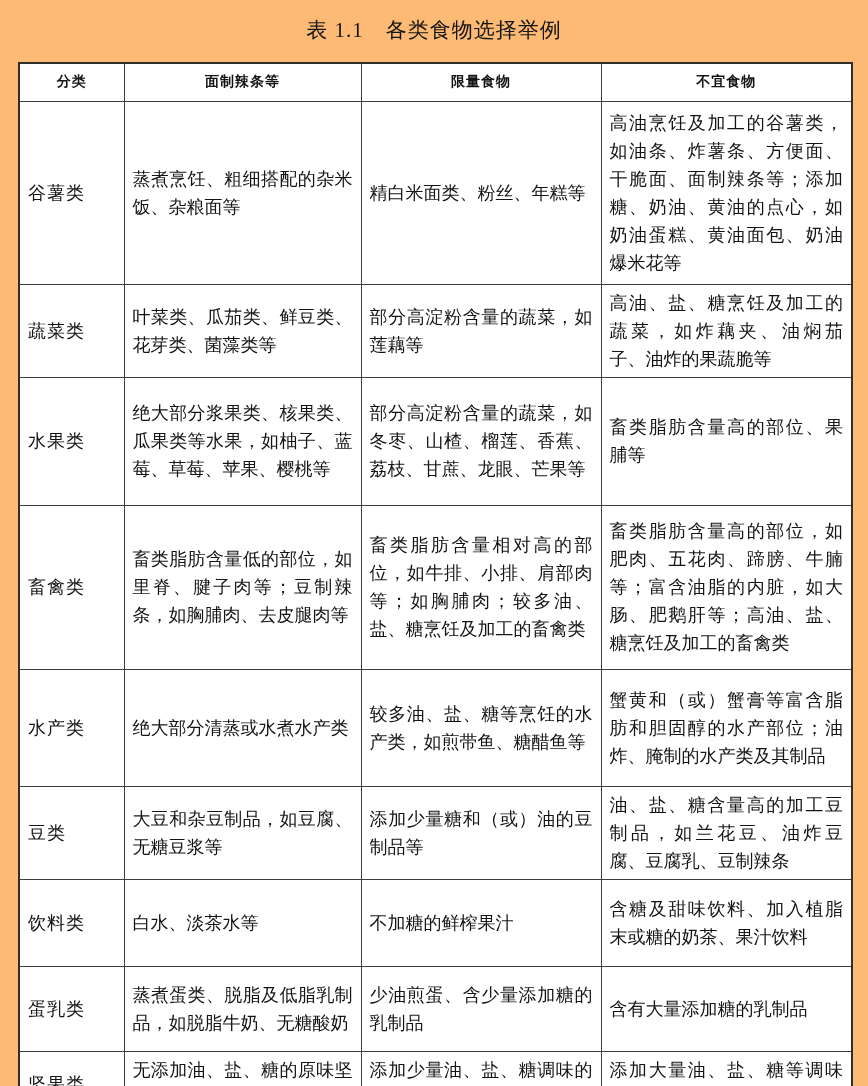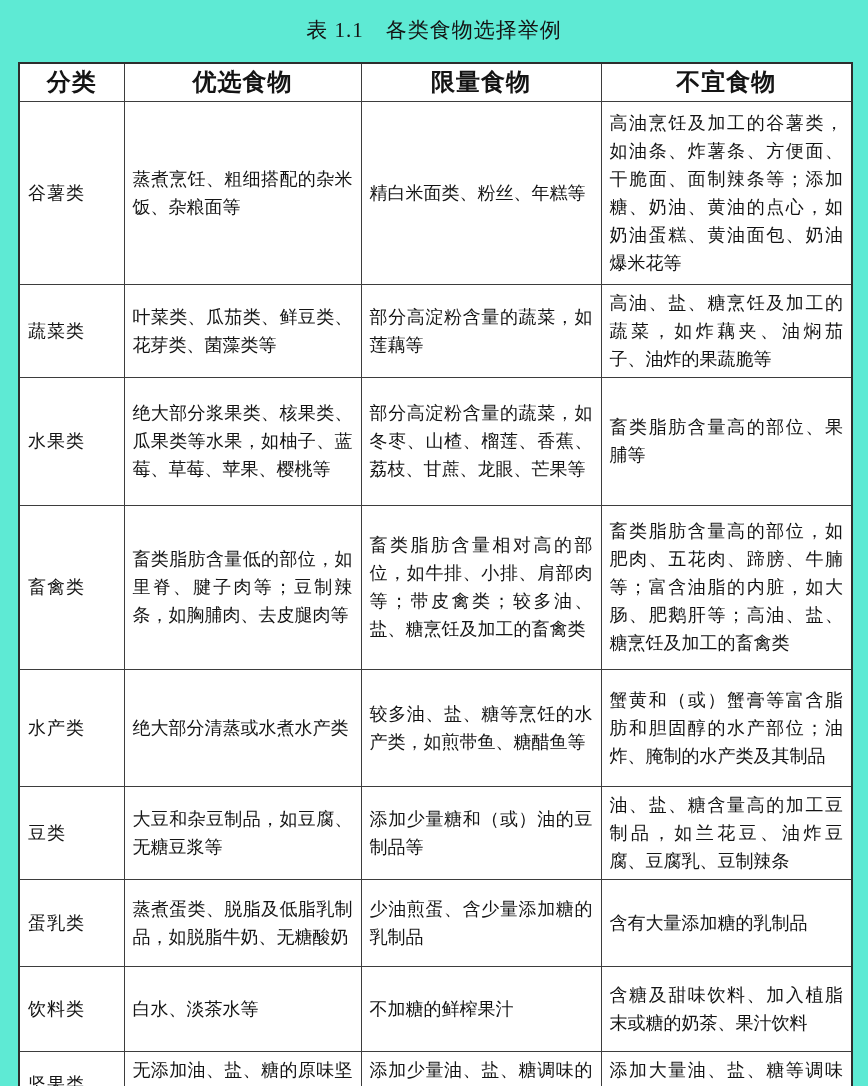--- a/index.html
+++ b/index.html
@@ -11,21 +11,21 @@
     width: 868px;
     height: 1086px;
     position: relative;
     font-family: "Liberation Serif", "DejaVu Serif", serif;
     color: #1a1a1a;
     overflow: hidden;
   }
   .page {
     position: absolute;
     inset: 0;
-    background: #5eead4;
+    background: #fdba74;
   }
   .doc-title {
     position: absolute;
     top: 16px;
     left: 0;
     width: 100%;
     text-align: center;
     font-size: 21px;
     letter-spacing: 1px;
     color: #141414;
@@ -47,21 +47,21 @@
     line-height: 28px;
     padding: 4px 8px;
     color: #141414;
     word-break: break-all;
     overflow: hidden;
   }
   table.food-table {
     border: 2px solid #2e2e2e;
   }
   table.food-table th {
-    font-size: 24px;
+    font-size: 14px;
     font-weight: bold;
     text-align: center;
     padding: 4px 2px;
     letter-spacing: 1px;
   }
   td.cat {
     font-size: 19px;
     letter-spacing: 1px;
     padding: 4px 2px;
   }
@@ -90,21 +90,21 @@
   <table class="food-table">
     <colgroup>
       <col style="width:105px">
       <col style="width:237px">
       <col style="width:240px">
       <col style="width:251px">
     </colgroup>
     <thead>
       <tr>
         <th>分类</th>
-        <th>优选食物</th>
+        <th>面制辣条等</th>
         <th>限量食物</th>
         <th>不宜食物</th>
       </tr>
     </thead>
     <tbody>
       <tr>
         <td class="cat">谷薯类</td>
         <td class="txt">蒸煮烹饪、粗细搭配的杂米饭、杂粮面等</td>
         <td class="txt">精白米面类、粉丝、年糕等</td>
         <td class="txt">高油烹饪及加工的谷薯类，如油条、炸薯条、方便面、干脆面、面制辣条等；添加糖、奶油、黄油的点心，如奶油蛋糕、黄油面包、奶油爆米花等</td>
@@ -117,46 +117,46 @@
       </tr>
       <tr>
         <td class="cat">水果类</td>
         <td class="txt">绝大部分浆果类、核果类、瓜果类等水果，如柚子、蓝莓、草莓、苹果、樱桃等</td>
         <td class="txt">部分高淀粉含量的蔬菜，如冬枣、山楂、榴莲、香蕉、荔枝、甘蔗、龙眼、芒果等</td>
         <td class="txt">畜类脂肪含量高的部位、果脯等</td>
       </tr>
       <tr>
         <td class="cat">畜禽类</td>
         <td class="txt">畜类脂肪含量低的部位，如里脊、腱子肉等；豆制辣条，如胸脯肉、去皮腿肉等</td>
-        <td class="txt">畜类脂肪含量相对高的部位，如牛排、小排、肩部肉等；带皮禽类；较多油、盐、糖烹饪及加工的畜禽类</td>
+        <td class="txt">畜类脂肪含量相对高的部位，如牛排、小排、肩部肉等；如胸脯肉；较多油、盐、糖烹饪及加工的畜禽类</td>
         <td class="txt">畜类脂肪含量高的部位，如肥肉、五花肉、蹄膀、牛腩等；富含油脂的内脏，如大肠、肥鹅肝等；高油、盐、糖烹饪及加工的畜禽类</td>
       </tr>
       <tr>
         <td class="cat">水产类</td>
         <td class="txt">绝大部分清蒸或水煮水产类</td>
         <td class="txt">较多油、盐、糖等烹饪的水产类，如煎带鱼、糖醋鱼等</td>
         <td class="txt">蟹黄和（或）蟹膏等富含脂肪和胆固醇的水产部位；油炸、腌制的水产类及其制品</td>
       </tr>
       <tr>
         <td class="cat">豆类</td>
         <td class="txt">大豆和杂豆制品，如豆腐、无糖豆浆等</td>
         <td class="txt">添加少量糖和（或）油的豆制品等</td>
         <td class="txt">油、盐、糖含量高的加工豆制品，如兰花豆、油炸豆腐、豆腐乳、豆制辣条</td>
       </tr>
       <tr>
+        <td class="cat">饮料类</td>
+        <td class="txt">白水、淡茶水等</td>
+        <td class="txt">不加糖的鲜榨果汁</td>
+        <td class="txt">含糖及甜味饮料、加入植脂末或糖的奶茶、果汁饮料</td>
+      </tr>
+      <tr>
         <td class="cat">蛋乳类</td>
         <td class="txt">蒸煮蛋类、脱脂及低脂乳制品，如脱脂牛奶、无糖酸奶</td>
         <td class="txt">少油煎蛋、含少量添加糖的乳制品</td>
         <td class="txt">含有大量添加糖的乳制品</td>
-      </tr>
-      <tr>
-        <td class="cat">饮料类</td>
-        <td class="txt">白水、淡茶水等</td>
-        <td class="txt">不加糖的鲜榨果汁</td>
-        <td class="txt">含糖及甜味饮料、加入植脂末或糖的奶茶、果汁饮料</td>
       </tr>
       <tr>
         <td class="cat">坚果类</td>
         <td class="txt">无添加油、盐、糖的原味坚果</td>
         <td class="txt">添加少量油、盐、糖调味的坚果</td>
         <td class="txt">添加大量油、盐、糖等调味的坚果</td>
       </tr>
     </tbody>
   </table>
 

